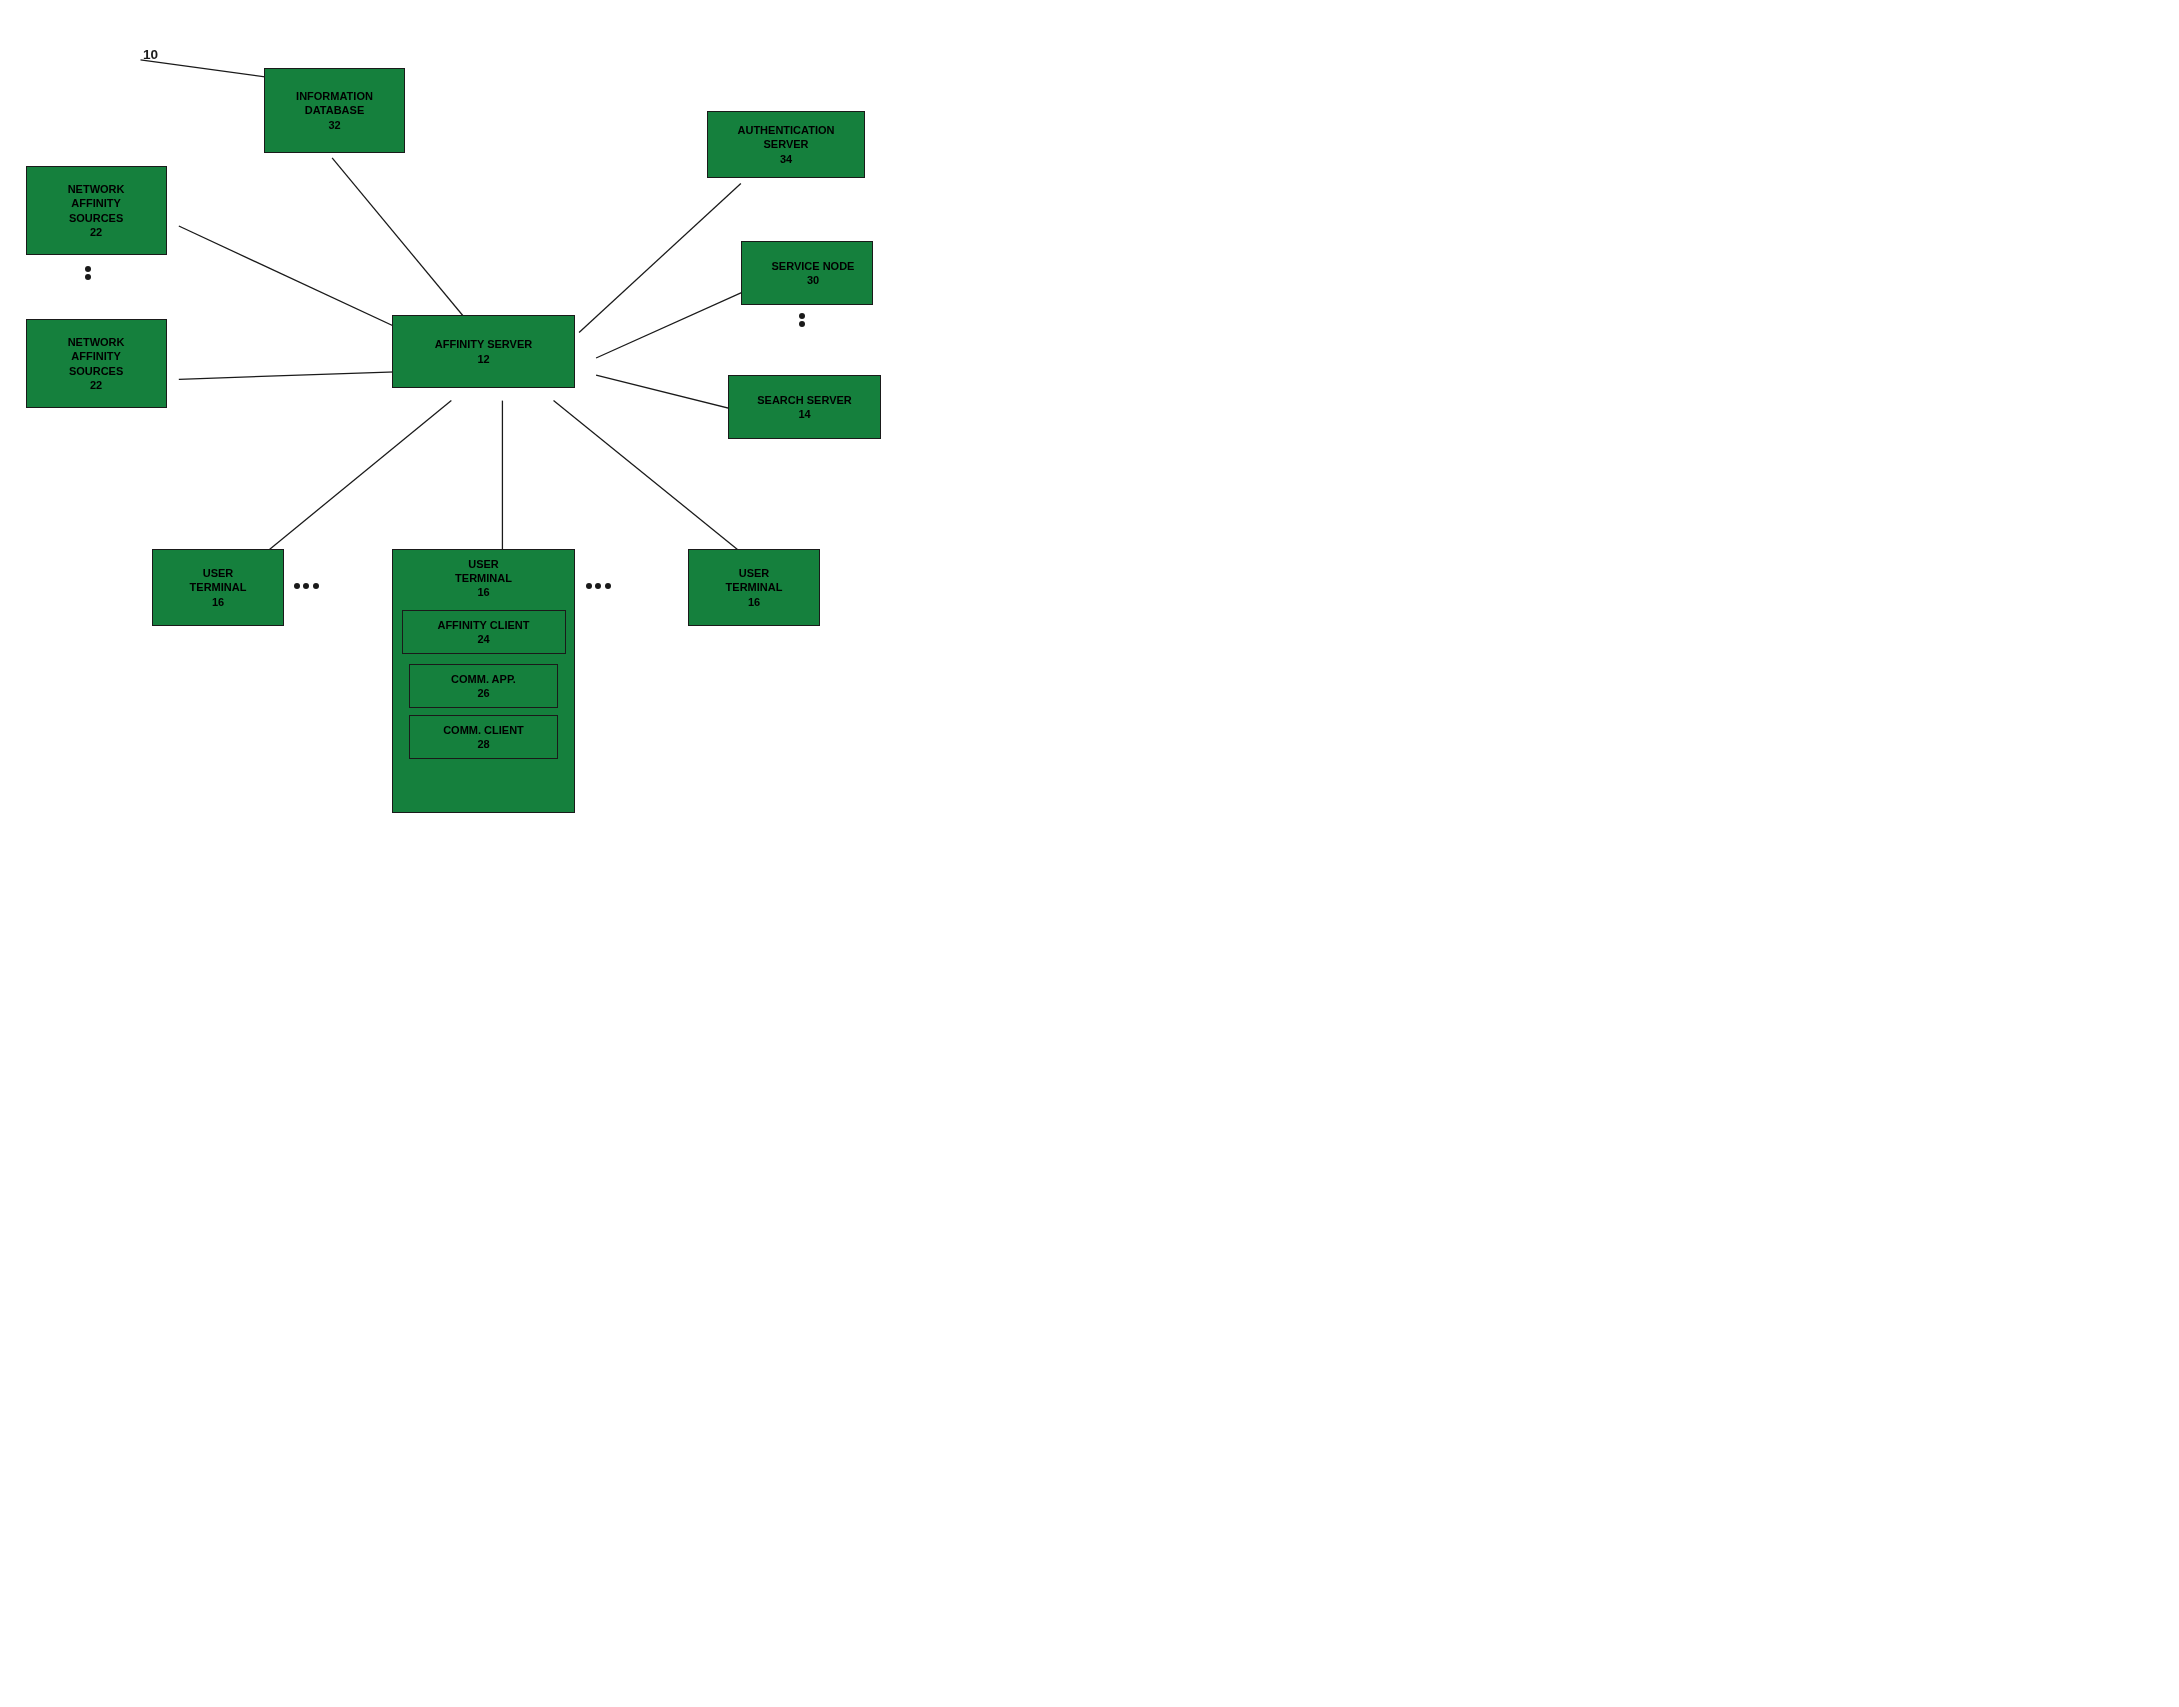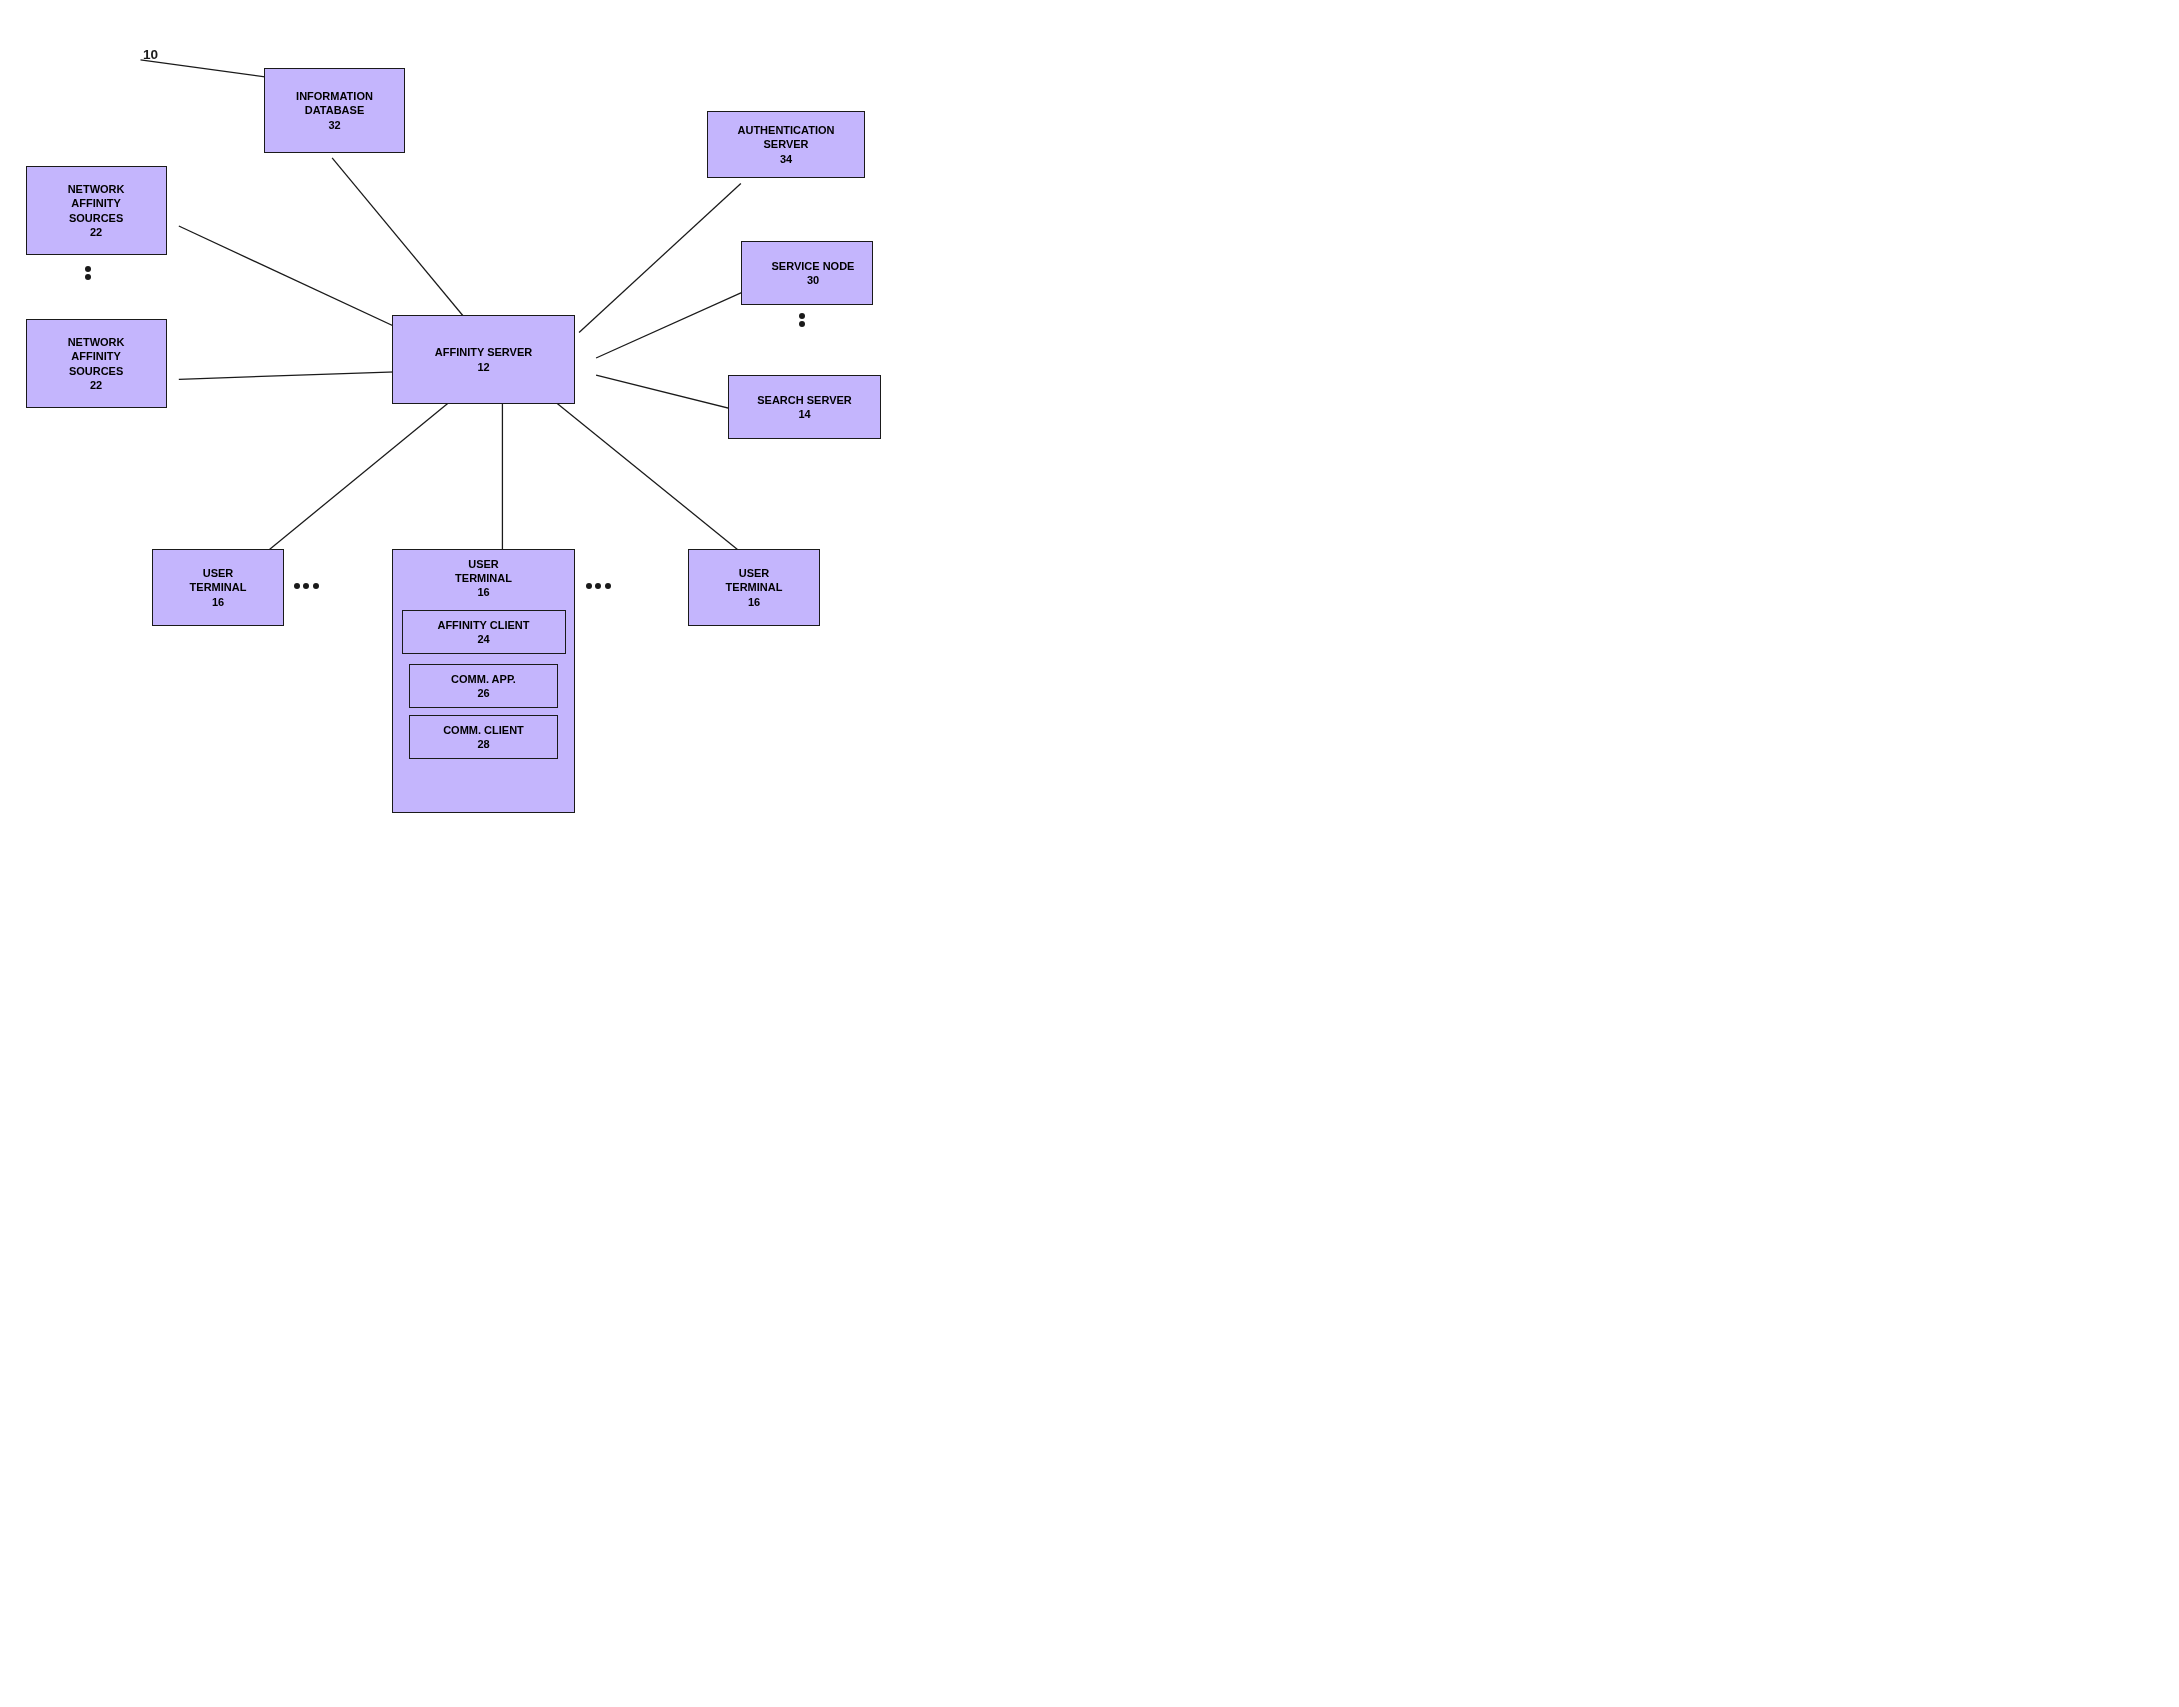--- a/index.html
+++ b/index.html
@@ -13,21 +13,21 @@
     }
     .diagram {
       position: absolute;
       top: 0; left: 0;
       width: 100%;
       height: 100%;
     }
     .box {
       position: absolute;
       border: 1.7px solid #1a1a1a;
-      background: #c4b5fd;
+      background: #15803d;
       text-align: center;
       display: flex;
       flex-direction: column;
       align-items: center;
       justify-content: center;
       font-size: 11px;
       font-weight: bold;
       line-height: 1.3;
     }
     .box .label {
@@ -141,21 +141,21 @@
   <div class="dot-group-v" style="left:85px; top:266px;">
     <div class="dot"></div>
     <div class="dot"></div>
   </div>
 
   <div class="box" style="left:25.6px; top:319px; width:141px; height:89px;">
     <span class="label">NETWORK<br>AFFINITY<br>SOURCES</span>
     <span class="num">22</span>
   </div>
 
-  <div class="box" style="left:392px; top:315px; width:183px; height:89px;">
+  <div class="box" style="left:392px; top:315px; width:183px; height:73px;">
     <span class="label">AFFINITY SERVER</span>
     <span class="num">12</span>
   </div>
 
   <div class="box" style="left:152px; top:549px; width:132px; height:77px;">
     <span class="label">USER<br>TERMINAL</span>
     <span class="num">16</span>
   </div>
 
   <div class="dot-group" style="left:294px; top:583px;">

